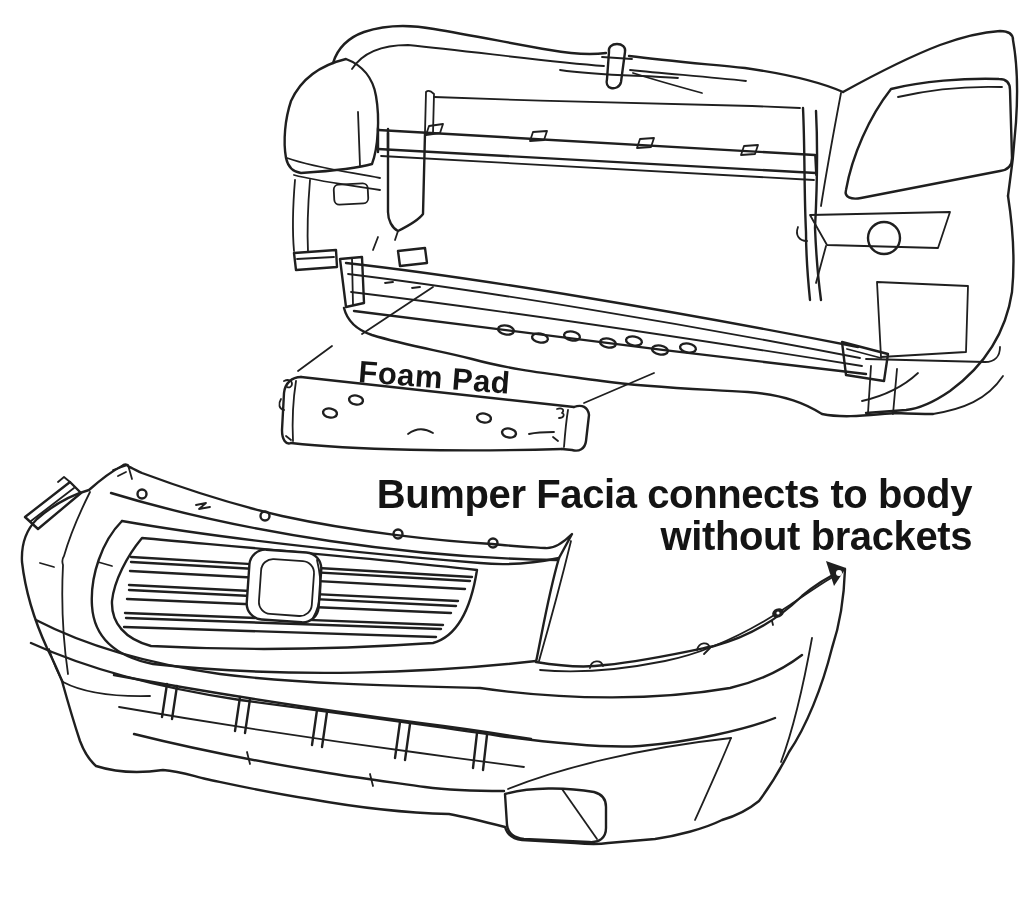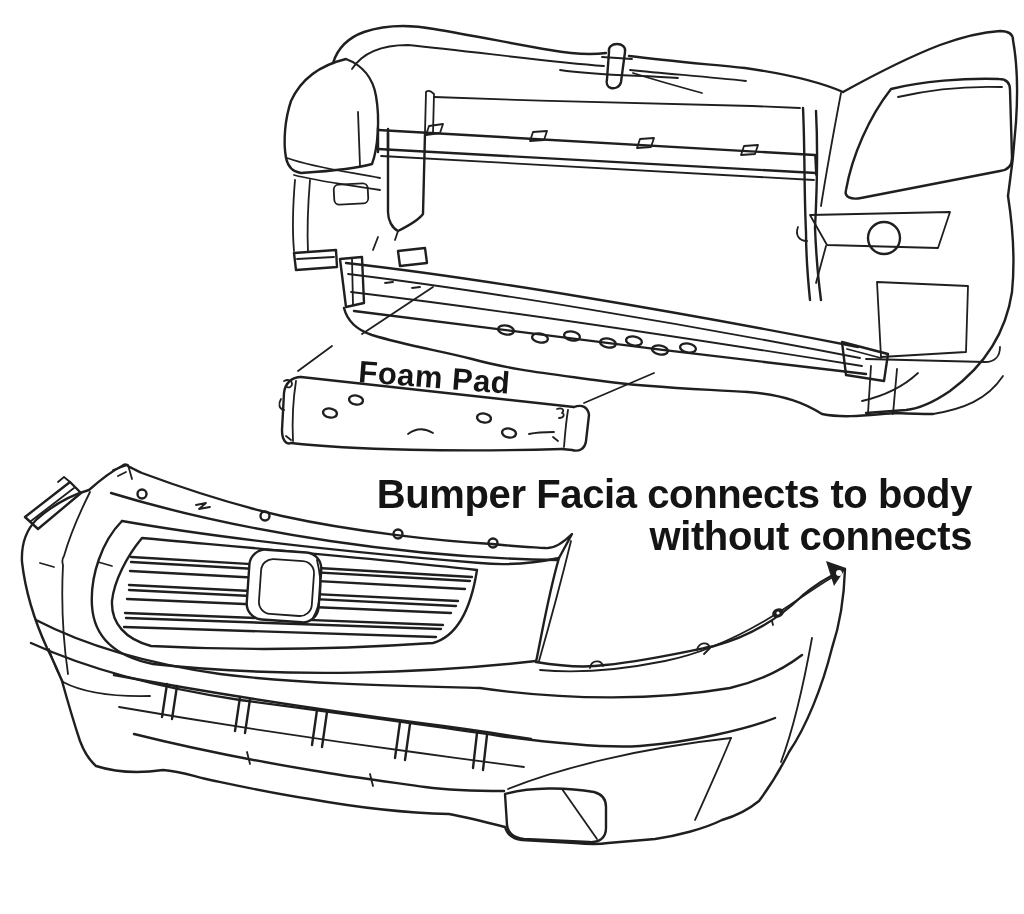--- a/index.html
+++ b/index.html
@@ -224,16 +224,16 @@
 
       <path d="M505,794 C530,787 566,787 594,792 C602,794 606,799 606,807 L606,828 C606,838 599,843 589,842 L524,839 C514,838 508,833 507,825 Z"></path>
       <path class="thin" d="M562,789 L597,839"></path>
     </g>
   </svg>
 
   <div class="label-foam">Foam Pad</div>
 
   <div class="caption">
     <span>Bumper Facia connects to body</span>
-    <span>without connects</span>
+    <span>without brackets</span>
   </div>
 
 </div>
 
 </body></html>

